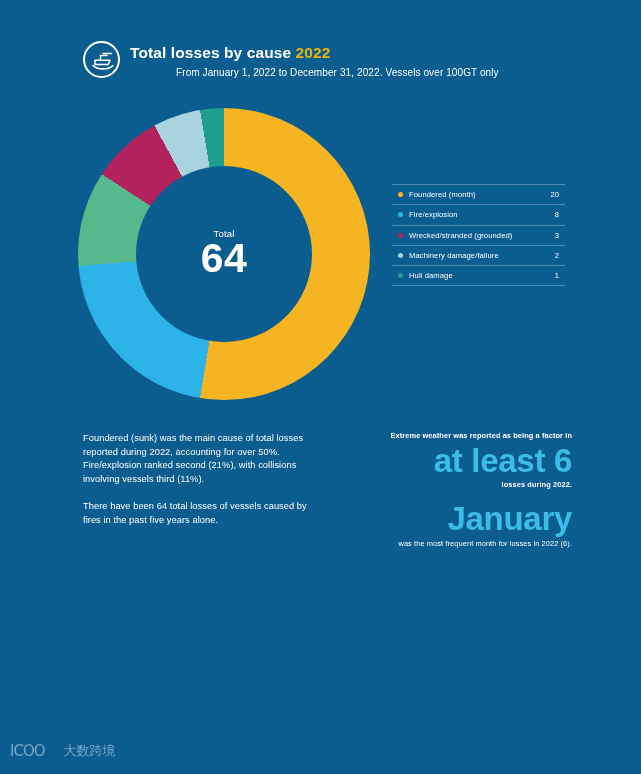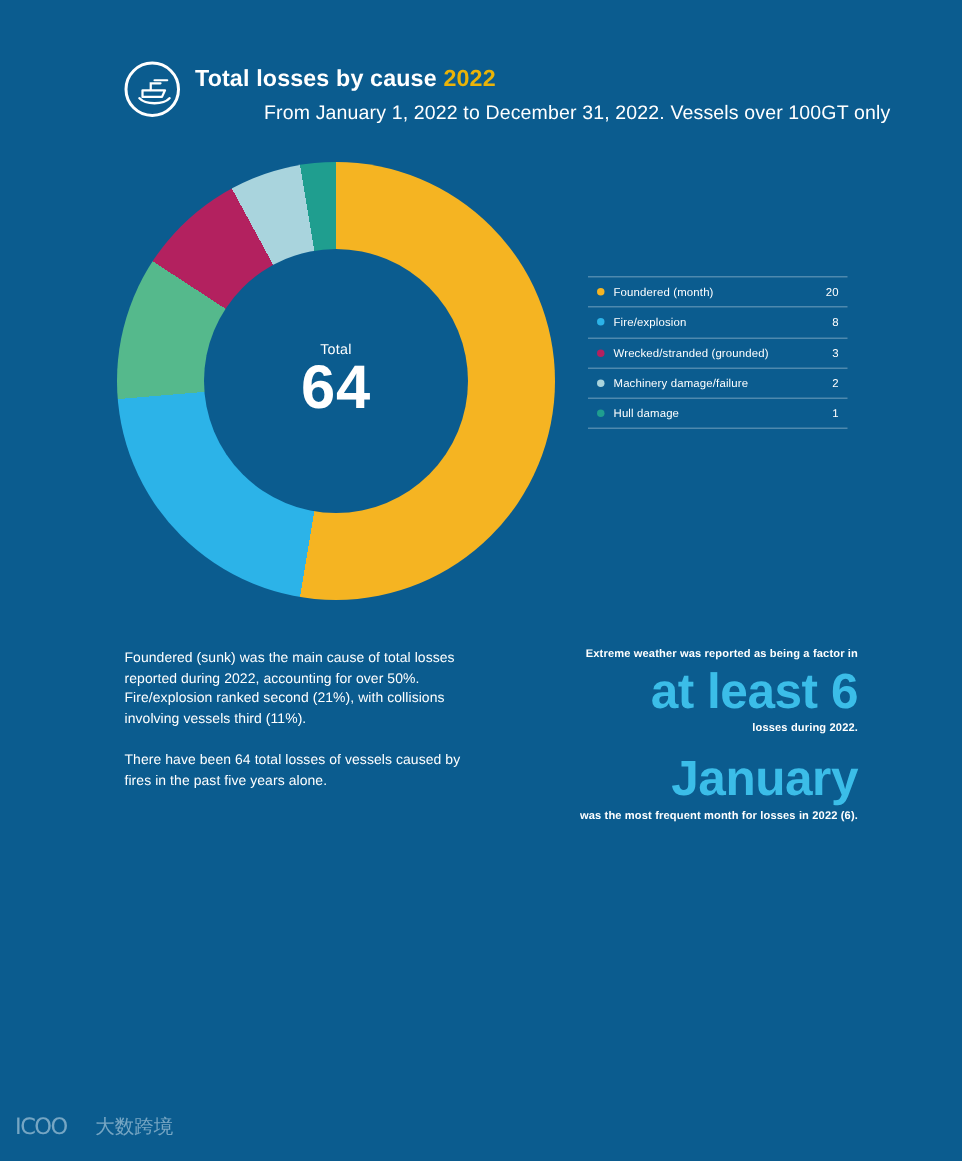--- a/index.html
+++ b/index.html
@@ -21,21 +21,21 @@
   }
   .logo-badge svg{position:absolute;left:7px;top:9px;}
   .title{
     position:absolute;left:47px;top:3px;
     font-size:15.5px;font-weight:bold;letter-spacing:0.1px;
     white-space:nowrap;
   }
   .title .year{color:#eab308;font-weight:bold;}
   .subtitle{
     position:absolute;left:47px;top:26px;
-    font-size:13px;color:#ffffff;white-space:nowrap;letter-spacing:0.1px;padding-left:46px;
+    font-size:10px;color:#ffffff;white-space:nowrap;letter-spacing:0.1px;padding-left:46px;
   }
 
   
   .donut-wrap{position:absolute;left:78px;top:108px;width:292px;height:292px;}
   .donut{
     position:absolute;left:0;top:0;width:292px;height:292px;border-radius:50%;
   }
   .donut-hole{
     position:absolute;left:58px;top:58px;width:176px;height:176px;border-radius:50%;
     background:#0b5c8f;
@@ -69,21 +69,21 @@
   .stat-kicker{font-size:7.4px;font-weight:bold;line-height:11px;letter-spacing:.1px;}
   .stat-big{
     color:#3bbde8;font-size:33px;font-weight:bold;line-height:36px;
     letter-spacing:-0.3px;margin-top:2px;
   }
   .stat-sub{font-size:7.4px;font-weight:bold;margin-top:1px;letter-spacing:.1px;}
   .stat-big2{
     color:#3bbde8;font-size:33px;font-weight:bold;line-height:36px;
     letter-spacing:-0.3px;margin-top:12px;
   }
-  .stat-sub2{font-size:7.4px;font-weight:bold;margin-top:2px;letter-spacing:.1px;}
+  .stat-sub2{font-size:7.4px;font-weight:normal;margin-top:2px;letter-spacing:.1px;}
 
   
   .watermark{
     position:absolute;left:10px;bottom:14px;display:flex;align-items:center;
     opacity:.55;
   }
   .watermark .wm-mark{font-size:15px;letter-spacing:-1px;color:#cfe3ef;font-family:"DejaVu Sans", sans-serif;}
   .watermark .wm-text{font-size:13px;color:#cfe3ef;margin-left:19px;font-family:"DejaVu Sans", sans-serif;}
 </style>
 </head>

